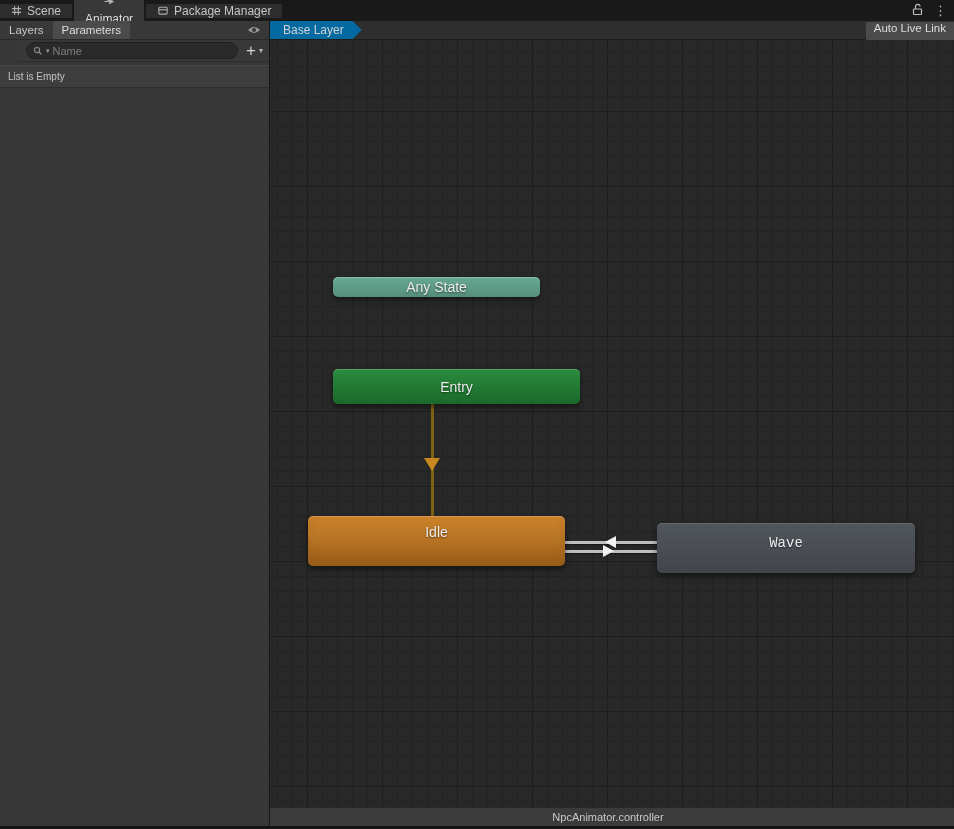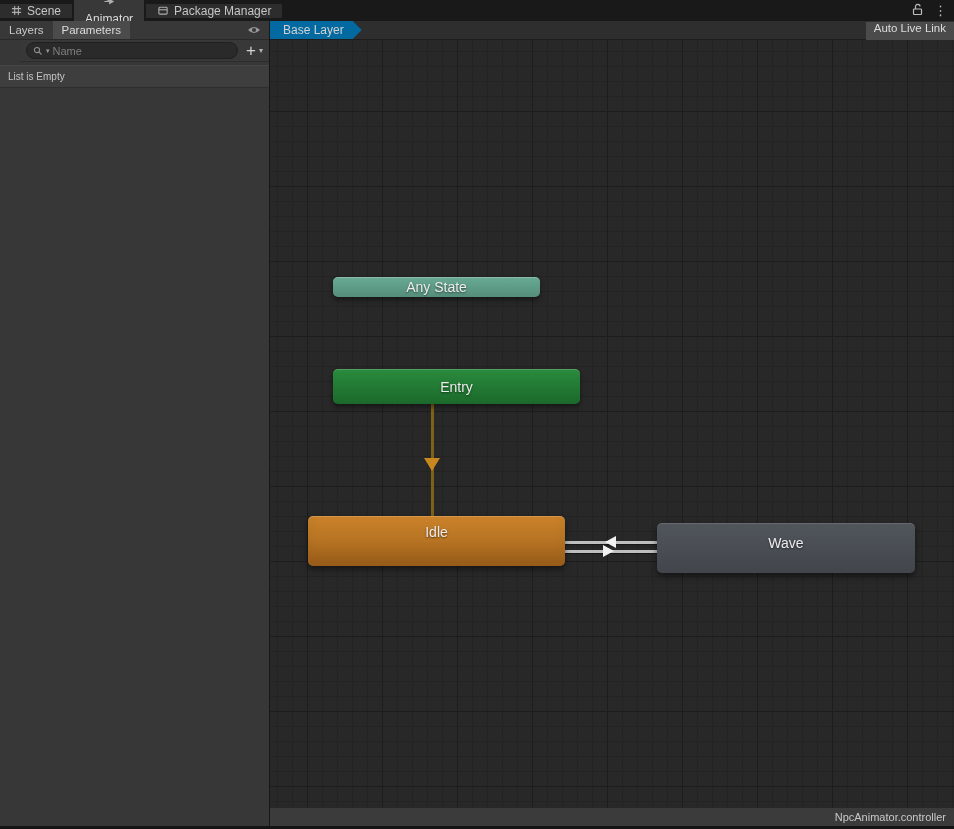--- a/index.html
+++ b/index.html
@@ -115,40 +115,40 @@
                 background:linear-gradient(180deg,#68aa95 0%,#558e7b 100%);
                 box-shadow: inset 0 1px 0 rgba(255,255,255,.22), 0 3px 5px rgba(0,0,0,.45); }
   .node-entry { left:63px;  top:329px; width:247px; height:35px;
                 background:linear-gradient(180deg,#2a8b3d 0%,#1b692b 100%);
                 box-shadow: inset 0 1px 0 rgba(255,255,255,.18), 0 3px 5px rgba(0,0,0,.45); }
   .node-idle  { left:38px;  top:476px; width:257px; height:50px; padding-bottom:18px;
                 background:linear-gradient(180deg,#cb8229 0%,#b97524 45%,#a0611a 100%);
                 box-shadow: inset 0 1px 0 rgba(255,255,255,.18), inset 0 -14px 14px rgba(0,0,0,.06), 0 3px 6px rgba(0,0,0,.5); }
   .node-wave  { left:387px; top:483px; width:258px; height:50px; padding-bottom:10px;
                 background:linear-gradient(180deg,#51555c 0%,#42464c 100%);
-                box-shadow: inset 0 1px 0 rgba(255,255,255,.12), 0 3px 6px rgba(0,0,0,.5); }
+                box-shadow: inset 0 1px 0 rgba(255,255,255,.12), 0 3px 6px rgba(0,0,0,.5); font-family: Liberation Mono, monospace; }
 
   .tr { position:absolute; }
   .t-entry-line  { left:161px; top:364px; width:3px; height:119px; background:#7d6114; }
   .t-entry-arrow { left:154px; top:418px; width:0; height:0;
                    border-left:8px solid transparent; border-right:8px solid transparent;
                    border-top:13px solid #c9881f; }
   .t-line { left:295px; width:92px; height:3px; background:#bfbfbf; box-shadow:0 1px 1px rgba(0,0,0,.45); }
   .t-line1 { top:501px; }
   .t-line2 { top:510px; }
   .t-arrow-left  { left:335px; top:496px; width:0; height:0;
                    border-top:6px solid transparent; border-bottom:6px solid transparent;
                    border-right:11px solid #f2f2f2; }
   .t-arrow-right { left:333px; top:505px; width:0; height:0;
                    border-top:6px solid transparent; border-bottom:6px solid transparent;
                    border-left:11px solid #f2f2f2; }
 
   .statusbar {
     position:absolute; left:0; right:0; bottom:3px; height:18px;
-    background:#3b3b3b; display:flex; align-items:center; justify-content:flex-end;
+    background:#3b3b3b; display:flex; align-items:center; justify-content:center;
     padding-right:8px; color:#c9c9c9; font-size:11px;
   }
   .bottomedge { position:absolute; left:-270px; right:0; bottom:0; height:3px; background:#141414; }
 </style>
 </head>
 <body>
 
 <div id="app">
 
   <div class="tabbar">

